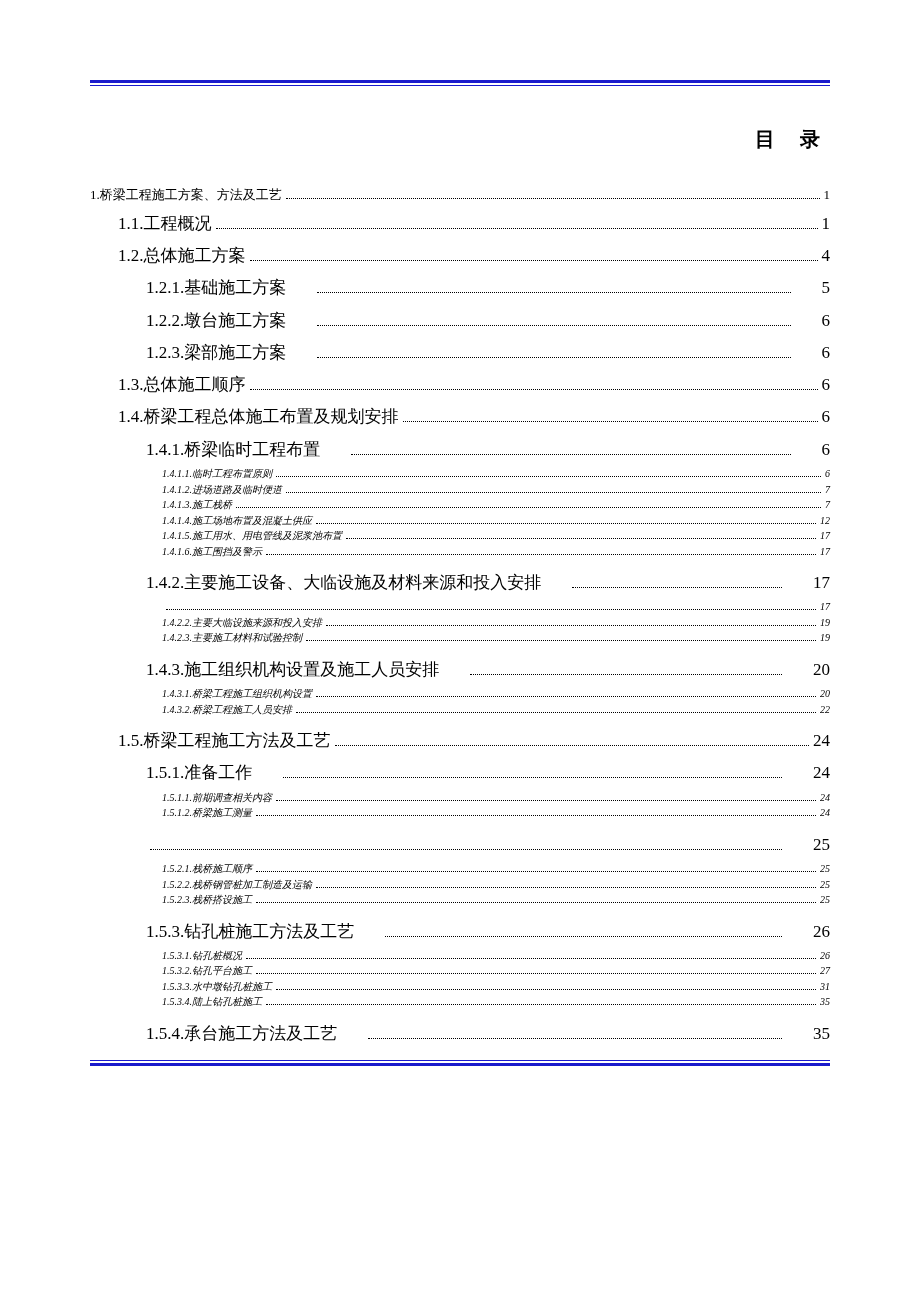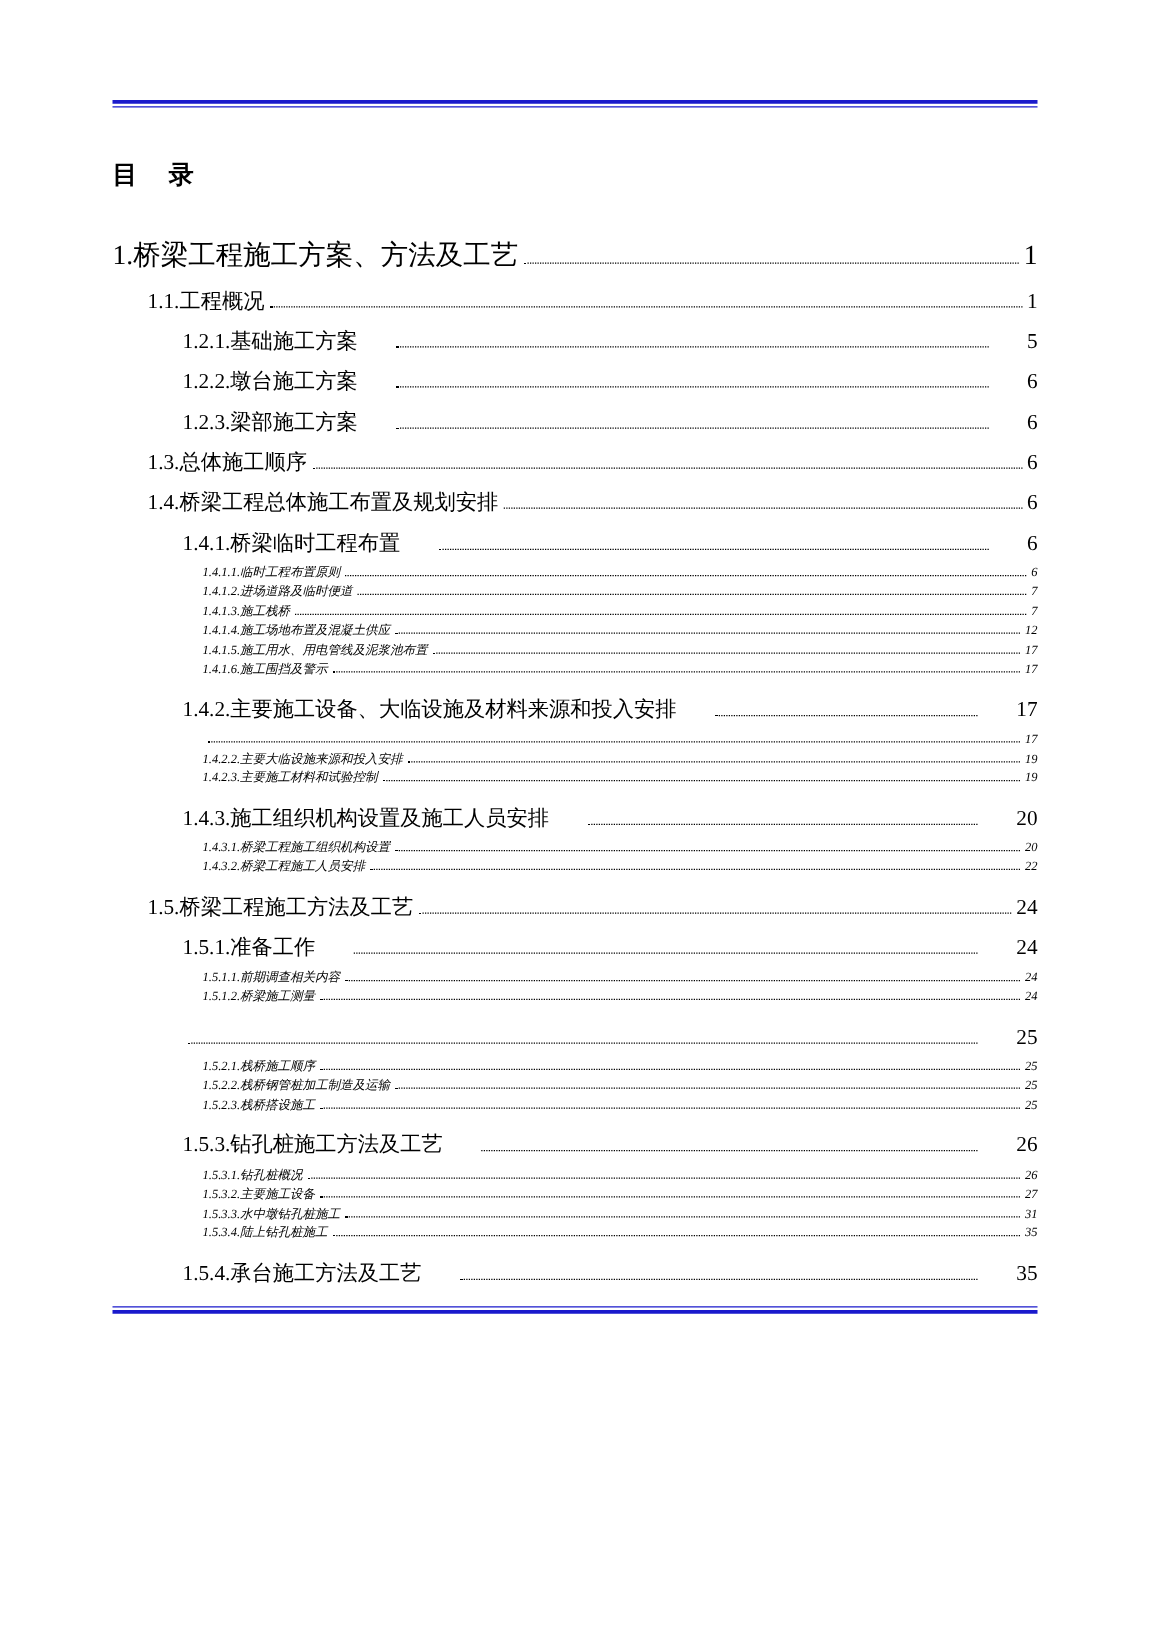--- a/index.html
+++ b/index.html
@@ -18,34 +18,34 @@
     height: 6px;
     margin-bottom: 40px;
   }
   .rule-bottom {
     border-top: 1px solid #1a1acc;
     border-bottom: 3px solid #1a1acc;
     margin-top: 10px;
     margin-bottom: 0;
   }
   .toc-title {
-    text-align: left;
+    text-align: right;
     font-size: 20px;
     font-weight: bold;
     letter-spacing: 10px;
     margin-bottom: 30px;
   }
   .toc { }
   .toc-row {
     display: flex;
     align-items: baseline;
     white-space: nowrap;
     line-height: 1.9;
   }
-  .toc-row.l1 { padding-left: 0; font-size: 22px; }
+  .toc-row.l1 { padding-left: 0; font-size: 13px; }
   .toc-row.l2 { padding-left: 28px; font-size: 17px; justify-content: center; }
   .toc-row.l3 { padding-left: 56px; font-size: 17px; gap: 27px; }
   .toc-row.l4 { padding-left: 72px; font-size: 10px; font-style: italic; font-family: "KaiTi","楷体",serif; line-height: 1.55; }
   .toc-label { flex: 0 0 auto; }
   .toc-leader {
     flex: 1 1 auto;
     border-bottom: 1.5px dotted #000;
     margin: 0 4px 4px 4px;
     min-width: 10px;
     height: 0.75em;
@@ -65,20 +65,25 @@
     <div class="toc-row l1">
       <span class="toc-label">1.桥梁工程施工方案、方法及工艺</span>
       <span class="toc-leader"></span>
       <span class="toc-page">1</span>
     </div>
     <div class="toc-row l2">
       <span class="toc-label">1.1.工程概况</span>
       <span class="toc-leader"></span>
       <span class="toc-page">1</span>
     </div>
+    <div class="toc-row l2">
+      <span class="toc-label">1.2.总体施工方案</span>
+      <span class="toc-leader"></span>
+      <span class="toc-page">4</span>
+    </div>
     <div class="toc-row l3">
       <span class="toc-label">1.2.1.基础施工方案</span>
       <span class="toc-leader"></span>
       <span class="toc-page">5</span>
     </div>
     <div class="toc-row l3">
       <span class="toc-label">1.2.2.墩台施工方案</span>
       <span class="toc-leader"></span>
       <span class="toc-page">6</span>
     </div>
@@ -214,21 +219,21 @@
       <span class="toc-label">1.5.3.钻孔桩施工方法及工艺</span>
       <span class="toc-leader"></span>
       <span class="toc-page">26</span>
     </div>
     <div class="toc-row l4">
       <span class="toc-label">1.5.3.1.钻孔桩概况</span>
       <span class="toc-leader"></span>
       <span class="toc-page">26</span>
     </div>
     <div class="toc-row l4">
-      <span class="toc-label">1.5.3.2.主要施工设备</span>
+      <span class="toc-label">1.5.3.2.钻孔平台施工</span>
       <span class="toc-leader"></span>
       <span class="toc-page">27</span>
     </div>
     <div class="toc-row l4">
       <span class="toc-label">1.5.3.3.水中墩钻孔桩施工</span>
       <span class="toc-leader"></span>
       <span class="toc-page">31</span>
     </div>
     <div class="toc-row l4">
       <span class="toc-label">1.5.3.4.陆上钻孔桩施工</span>

